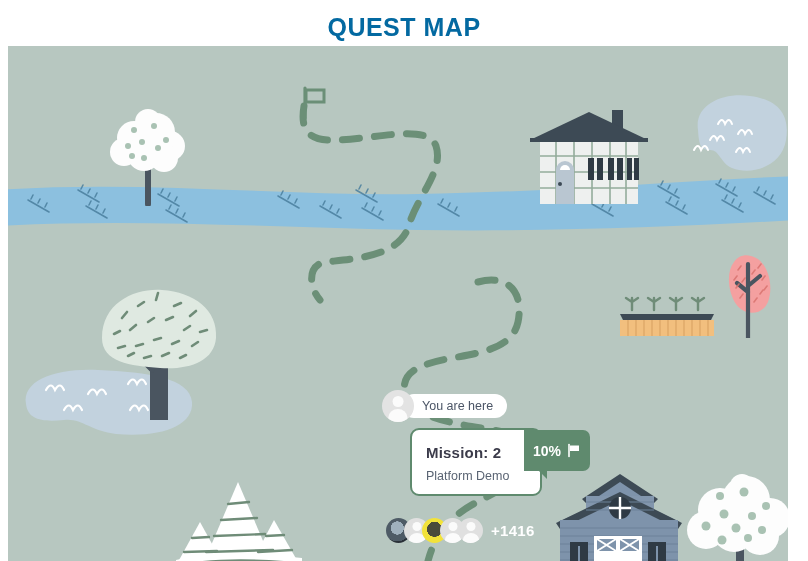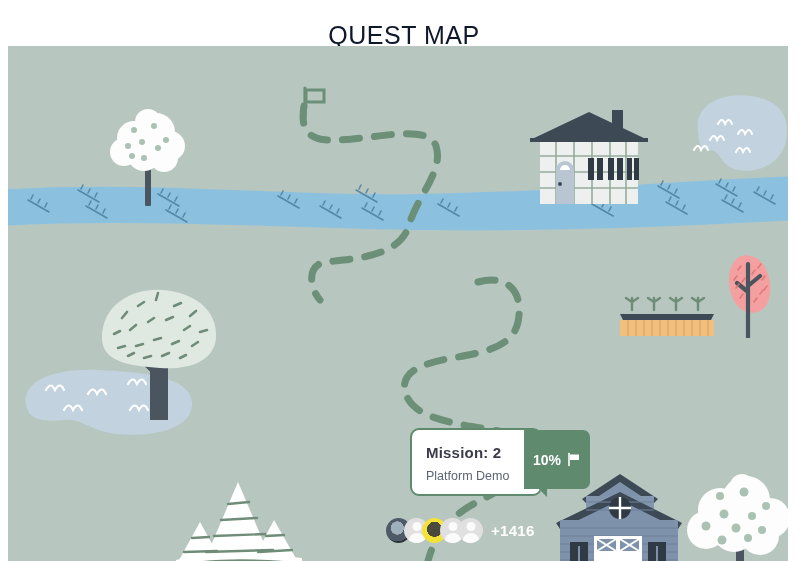--- a/index.html
+++ b/index.html
@@ -6,24 +6,24 @@
   html,body{margin:0;padding:0;}
   body{
     width:808px;height:561px;
     background:#ffffff;
     font-family:"Liberation Sans", sans-serif;
     overflow:hidden;
     position:relative;
   }
   
   .page-title{
-    position:absolute;left:0;top:12px;width:808px;height:46px;
+    position:absolute;left:0;top:4px;width:808px;height:46px;
     display:flex;align-items:center;justify-content:center;
-    font-size:25px;font-weight:normal;letter-spacing:.5px;
-    color:#0f172a;
+    font-size:25px;font-weight:bold;letter-spacing:.5px;
+    color:#0369a1;
   }
   
   .map{
     position:absolute;left:8px;top:46px;width:780px;height:515px;
     background:#b7c7c0;
     overflow:hidden;
   }
   
   .river{
     position:absolute;left:-10px;top:128px;width:800px;height:62px;
@@ -84,21 +84,21 @@
     width:0;height:0;
     border-left:9px solid transparent;
     border-right:0 solid transparent;
     border-top:9px solid #5f8a6e;
   }
   .badge-check{
     top:0;right:0;width:36px;height:36px;
     border-radius:0 7px 7px 0;
   }
   .badge-pct{
-    top:0;right:0;height:33px;padding:13px 9px;
+    top:0;right:0;height:33px;padding:4px 9px;
     border-radius:0 7px 7px 0;
     font-size:14px;font-weight:bold;gap:5px;
   }
   
   .here{
     position:absolute;display:flex;align-items:center;z-index:4;
   }
   .here-avatar{
     width:32px;height:32px;border-radius:50%;background:#e3e3e3;
     position:relative;overflow:hidden;flex:none;z-index:2;
@@ -423,20 +423,24 @@
         <circle cx="22" cy="52" r="4.5"></circle>
       <circle cx="52" cy="54" r="4.5"></circle>
         <circle cx="78" cy="56" r="4"></circle>
       <circle cx="38" cy="66" r="4.5"></circle>
         <circle cx="64" cy="64" r="4"></circle>
     </g>
   </svg>
 
 
 
+  <div class="here" style="left:374px;top:344px;">
+    <div class="here-avatar sil"></div>
+    <div class="here-label">You are here</div>
+  </div>
 
   <div class="mission" style="left:370px;top:382px;">
     <div class="card" style="width:132px;height:68px;margin-left:32px;">
       <div class="card-title">Mission: 2</div>
       <div class="card-sub">Platform Demo</div>
       <div class="badge badge-pct" style="right:-50px;">
         <span>10%</span>
         <svg width="15" height="15" viewBox="0 0 15 15">
           <path d="M3,1.5 V13.5" stroke="#ffffff" stroke-width="1.6" stroke-linecap="round"></path>
           <path d="M4,2.5 H13 V8 H4 Z" fill="#ffffff"></path>

